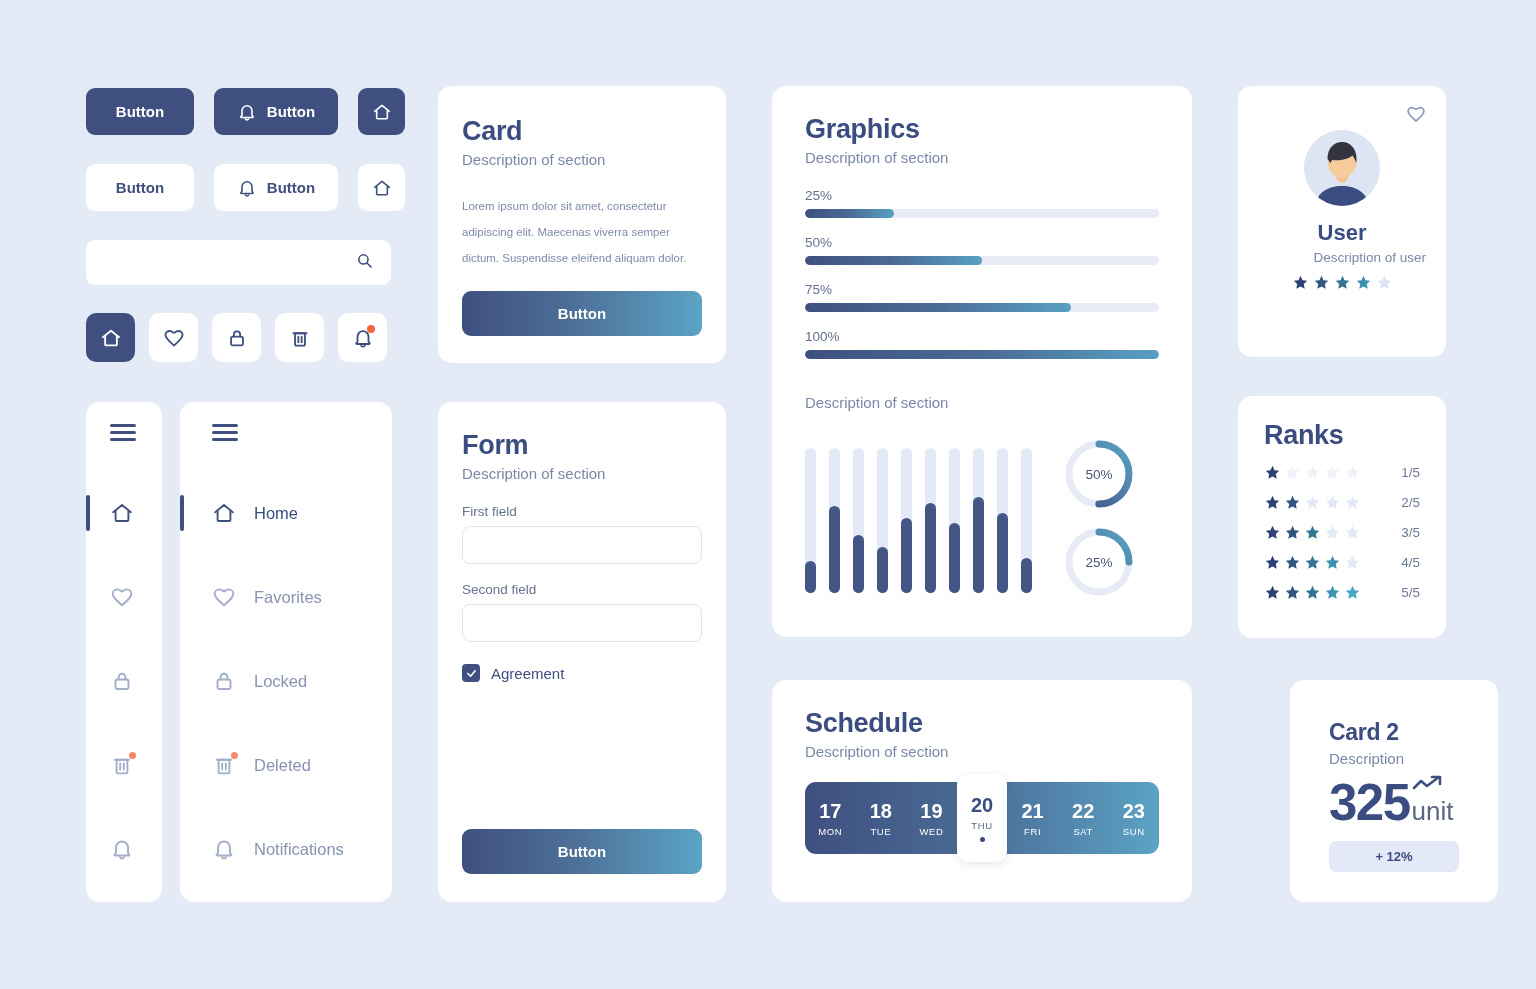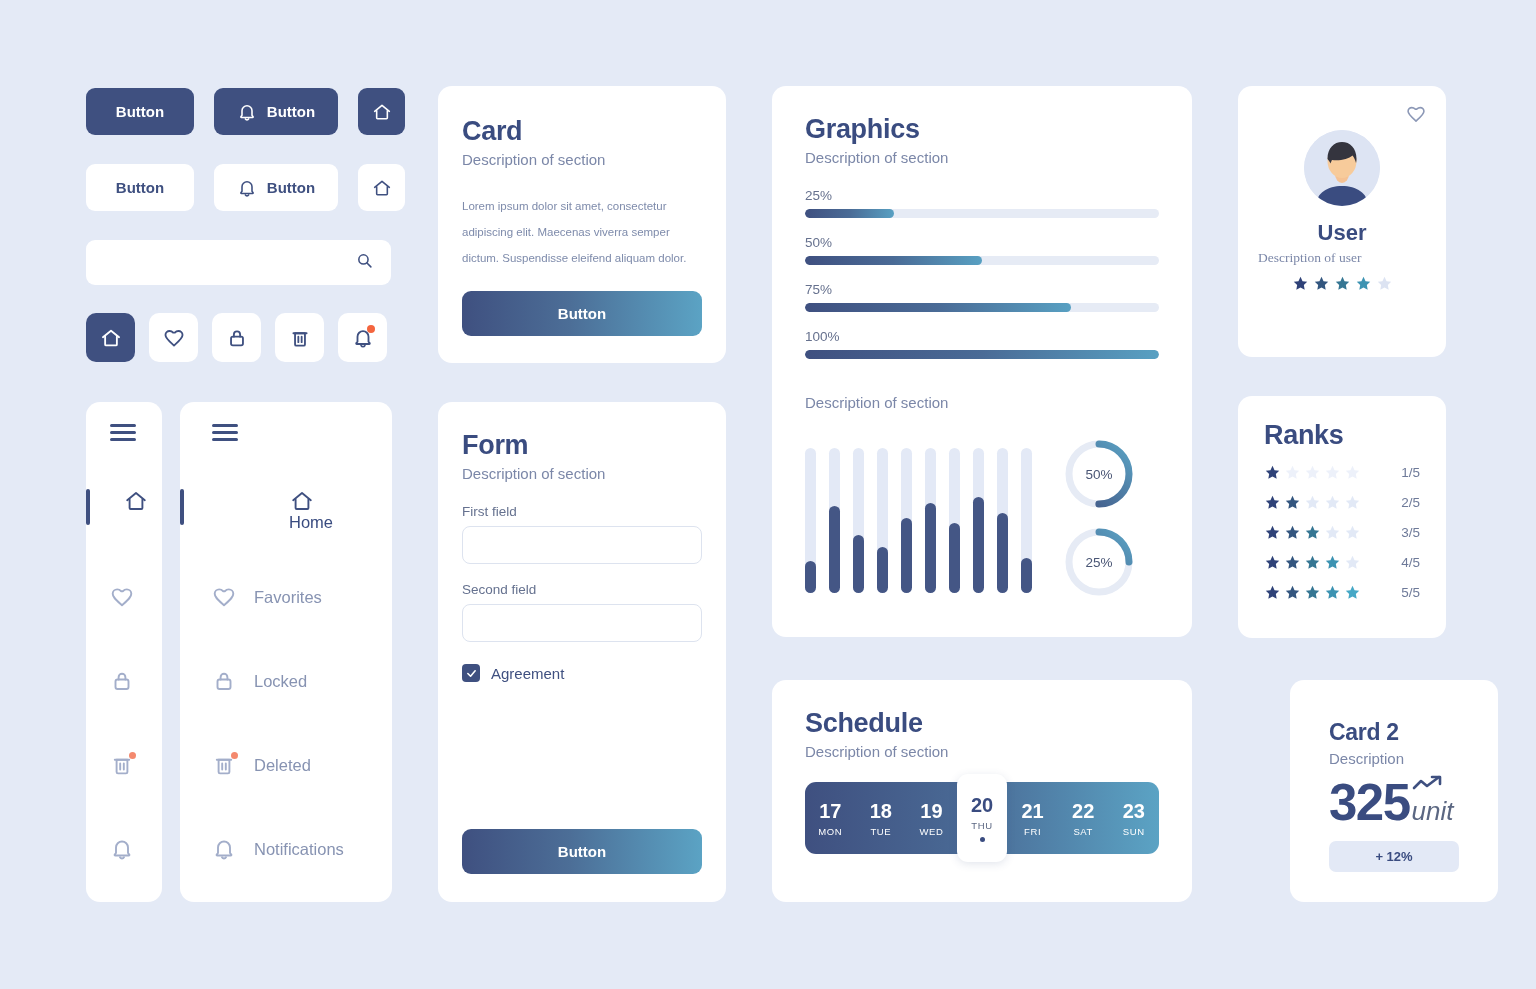--- a/index.html
+++ b/index.html
@@ -52,21 +52,21 @@
   
   #sidebar-mini { left:86px; top:402px; width:76px; height:500px; }
   #sidebar-full { left:180px; top:402px; width:212px; height:500px; }
   .burger { display:flex; flex-direction:column; gap:4px; }
   .burger i { display:block; width:26px; height:3px; background:#3F5080; border-radius:2px; }
   .nav-item {
     display:flex; align-items:center; height:48px; position:relative;
     cursor:pointer; color:#97A2BE;
   }
   .nav-item .ico { display:flex; align-items:center; justify-content:center; position:relative; }
-  .nav-item.active { color:#3F5080;flex-direction:column; }
+  .nav-item.active { color:#3F5080; }
   .nav-item.active .bar {
     position:absolute; left:0; width:4px; height:36px;
     background:#3F5080; border-radius:2px;
   }
   .nav-label { font-size:16.5px; margin-left:18px; color:#8793B2; }
   .nav-item.active .nav-label { color:#3A4C80; font-weight:400; }
   .nav-dot {
     position:absolute; width:7px; height:7px; border-radius:50%;
     background:#F4896E; top:-1px; right:-2px;
   }
@@ -148,21 +148,21 @@
   }
 
   
   #user-panel { left:1238px; top:86px; width:208px; height:271px; padding:20px; }
   #fav-icon { position:absolute; top:18px; right:20px; color:#8C98B6; cursor:pointer; }
   #avatar {
     width:76px; height:76px; border-radius:50%; background:#DDE4F3;
     margin:24px auto 0; overflow:hidden; position:relative;
   }
   #user-name { text-align:center; font-size:22px; font-weight:700; color:#3A4C80; margin-top:14px; }
-  #user-desc { text-align:left; font-size:13.5px; color:#7B87A8; margin-top:4px;font-family:Liberation Serif, serif; }
+  #user-desc { text-align:right; font-size:13.5px; color:#7B87A8; margin-top:4px; }
   #user-stars { display:flex; justify-content:center; gap:4px; margin-top:9px; }
 
   
   #ranks-panel { left:1238px; top:396px; width:208px; height:242px; padding:24px 26px; }
   .rank-row { display:flex; align-items:center; margin-top:13px; }
   .rank-stars { display:flex; gap:3px; }
   .rank-frac { margin-left:auto; font-size:13.5px; color:#6E7A99; }
 
   
   #card2-panel { left:1290px; top:680px; width:208px; height:222px; padding:39px; }
@@ -757,21 +757,21 @@
         <span class="rank-frac">5/5</span>
       </div>
     </div>
 </div>
 
 <div class="panel" id="card2-panel">
   <div class="h1" style="font-size:23px;">Card 2</div>
   <div class="sub">Description</div>
   <div id="card2-num">
     <span id="card2-value">325</span>
-    <span style="position:relative;font-style:italic;">
+    <span style="position:relative;">
       <span style="position:absolute;left:2px;top:-22px;">
         <svg width="34" height="22" viewBox="0 0 34 22" fill="none" stroke="#3F5080" stroke-width="2.6" stroke-linecap="round" stroke-linejoin="round">
           <path d="M2 14 L9 7 L15 12 L27 3"></path>
             <polyline points="20 3 28 3 28 10"></polyline>
         </svg>
       </span>
       <span id="card2-unit">unit</span>
     </span>
   </div>
   <div id="card2-badge">+ 12%</div>

